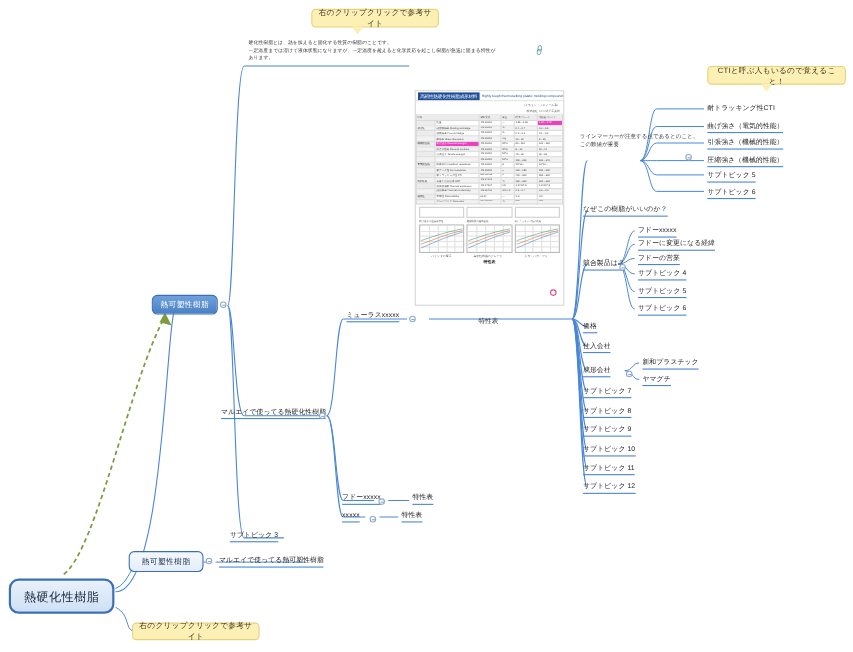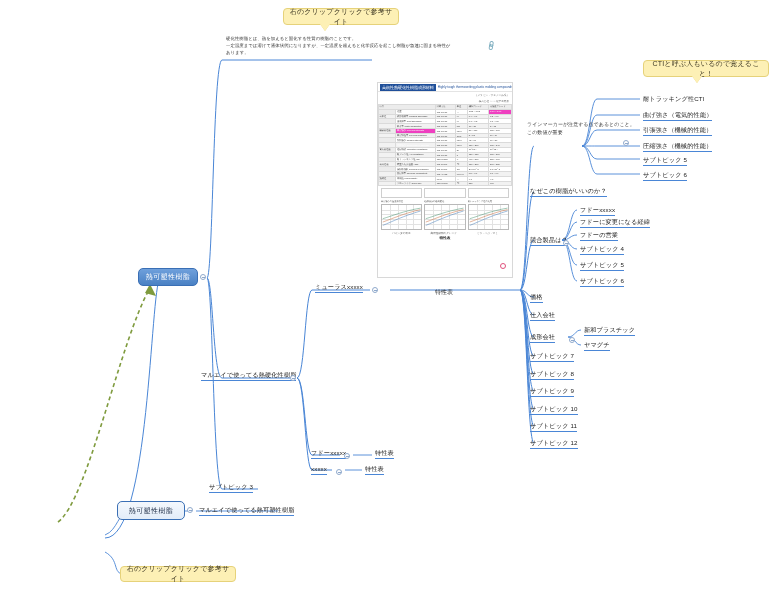--- a/index.html
+++ b/index.html
@@ -295,20 +295,23 @@
     </g>
 
     <g fill="none" stroke="#7f9b3e" stroke-width="1.6" stroke-dasharray="4 3">
       <path d="M58,522 C88,500 120,340 150,288"></path>
     </g>
     <polygon points="150,284 156,296 145,293" fill="#7f9b3e"></polygon>
 
     <g fill="none" stroke="#4a86d6" stroke-width="0.8"></g>
   </svg>
 
+  <div class="boxnode root" style="left:8px;top:526px;width:96px;height:32px;">
+    <span>熱硬化性樹脂</span>
+  </div>
 
   <div class="boxnode plain" style="left:117px;top:501px;width:68px;height:19px;">
     <span>熱可塑性樹脂</span>
   </div>
   <div class="toggle" style="left:187px;top:507px;"></div>
 
   <div class="callout" style="left:120px;top:566px;width:116px;height:16px;">
     <span>右のクリップクリックで参考サイト</span>
   </div>
 

